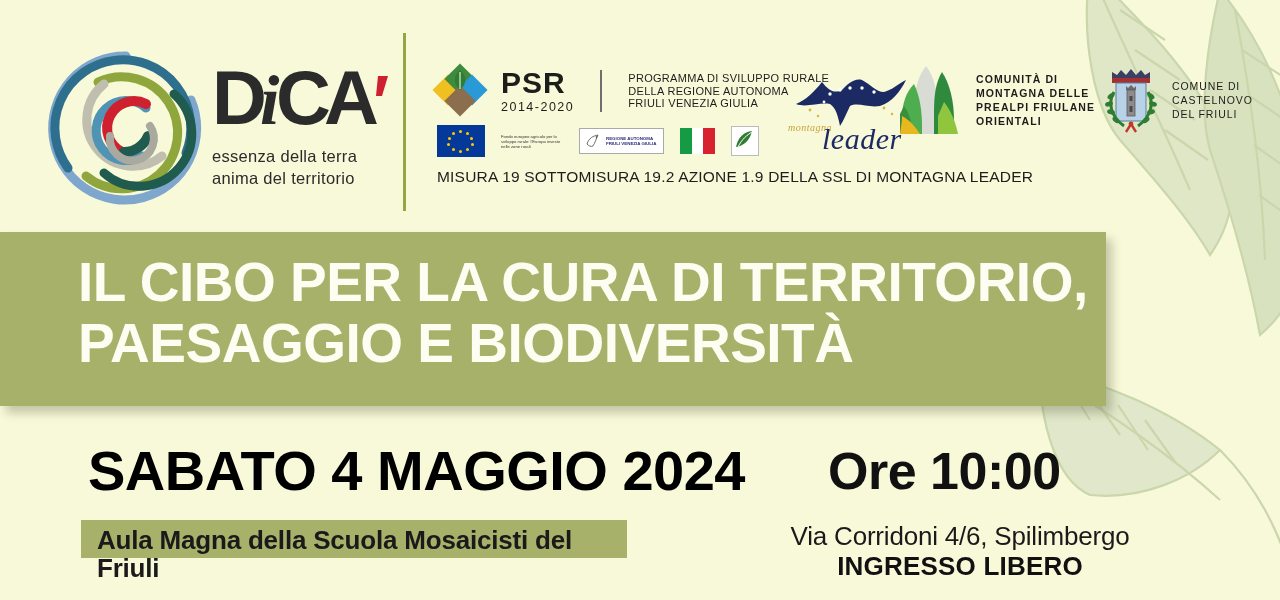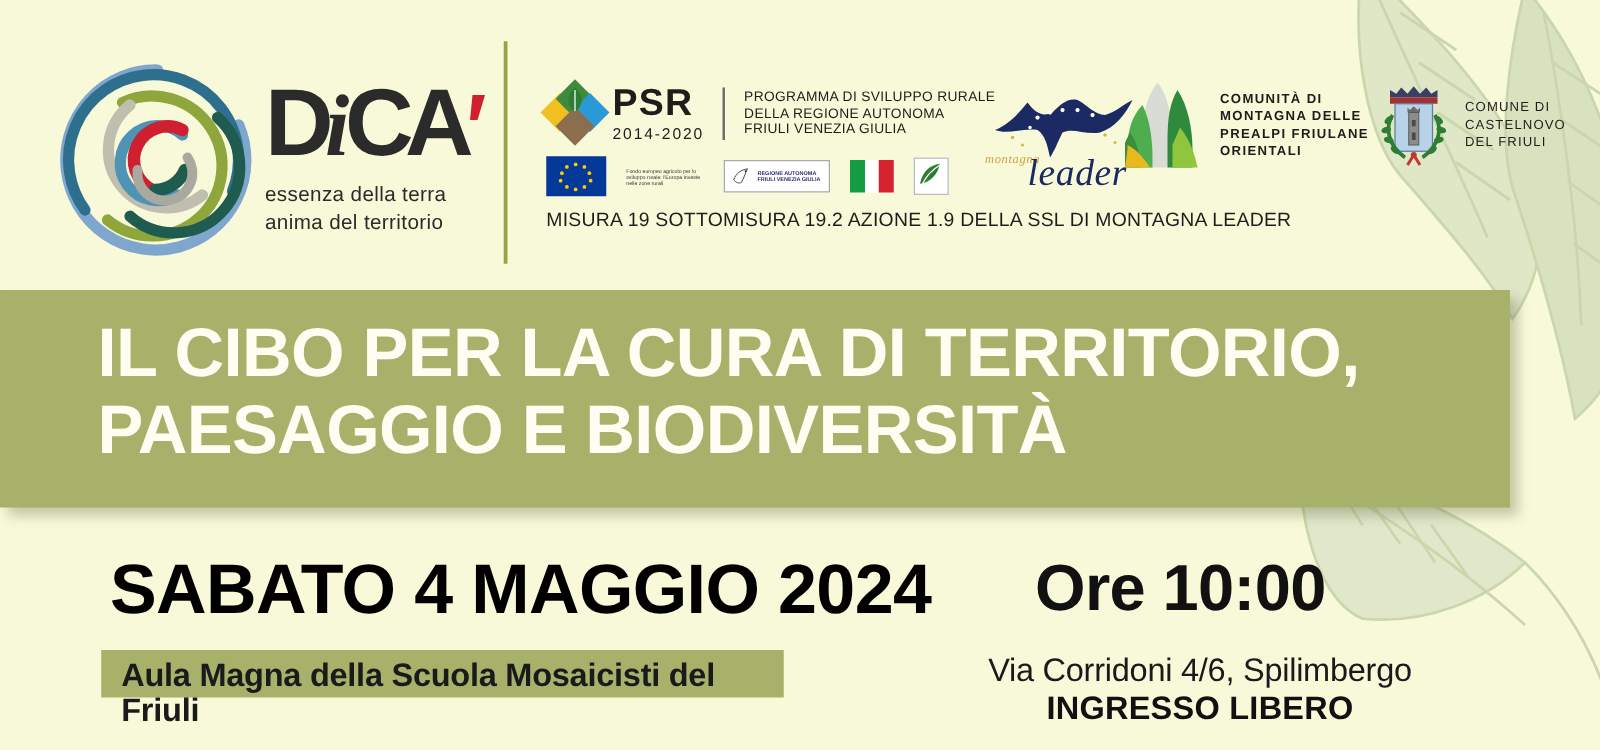--- a/index.html
+++ b/index.html
@@ -21,21 +21,21 @@
   .dica-text{position:absolute;left:212px;top:58px;width:190px;}
   .dica-word{font-family:"Liberation Sans",sans-serif;font-weight:bold;font-size:74px;
     color:#2b2b2b;letter-spacing:-1px;line-height:78px;height:86px;position:relative;}
   .dica-word svg{display:block;}
   .dica-sub{font-size:16.5px;color:#2b2b2b;line-height:20px;letter-spacing:.3px;
     font-family:"Liberation Sans",sans-serif;margin-top:2px;}
 
   .divider{position:absolute;left:403px;top:33px;width:3px;height:178px;background:#93a545;}
 
   
-  .psr-block{position:absolute;left:437px;top:68px;display:flex;align-items:center;gap:7px;}
+  .psr-block{position:absolute;left:437px;top:68px;display:flex;align-items:center;gap:18px;}
   .psr-diamonds{width:46px;height:46px;position:relative;}
   .psr-d{position:absolute;width:22px;height:22px;transform:rotate(45deg);}
   .psr-d.y{background:#f0c020;left:0;top:11px;}
   .psr-d.g{background:#3e8a3f;left:12px;top:0;}
   .psr-d.b{background:#2a9ad6;left:24px;top:11px;}
   .psr-d.br{background:#8a6e4e;left:12px;top:22px;}
   .psr-leaf{position:absolute;left:13px;top:1px;width:20px;height:22px;}
   .psr-name{display:flex;flex-direction:column;line-height:1;}
   .psr-title{font-weight:bold;font-size:30px;color:#1d1d1b;letter-spacing:1px;}
   .psr-years{font-size:12.5px;color:#1d1d1b;letter-spacing:1.5px;margin-top:3px;}
@@ -70,21 +70,21 @@
   
   .cm{position:absolute;left:900px;top:62px;display:flex;align-items:center;gap:12px;}
   .cm-text{font-size:10.5px;line-height:14px;color:#1d1d1b;letter-spacing:1.1px;
     font-weight:bold;}
 
   
   .comune{position:absolute;left:1100px;top:62px;display:flex;align-items:center;gap:10px;}
   .comune-text{font-size:10.5px;line-height:14px;color:#1d1d1b;letter-spacing:.9px;}
 
   
-  .titleband{position:absolute;left:0;top:232px;width:1208px;height:174px;
+  .titleband{position:absolute;left:0;top:232px;width:1106px;height:174px;
     background:#a7b16a;box-shadow:6px 7px 9px rgba(80,85,50,.30);}
   .titleband h1{margin:0;position:absolute;left:78px;top:20px;width:1110px;
     font-weight:bold;font-size:55px;line-height:61px;color:#fdfdf2;
     letter-spacing:-.5px;font-family:"Liberation Sans",sans-serif;}
 
   
   .daterow{position:absolute;left:0;top:440px;width:1280px;height:62px;}
   .date-main{position:absolute;left:88px;top:0;font-weight:bold;font-size:56px;
     line-height:62px;color:#000000;letter-spacing:-.5px;}
   .date-time{position:absolute;left:828px;top:1px;font-weight:bold;font-size:52px;

